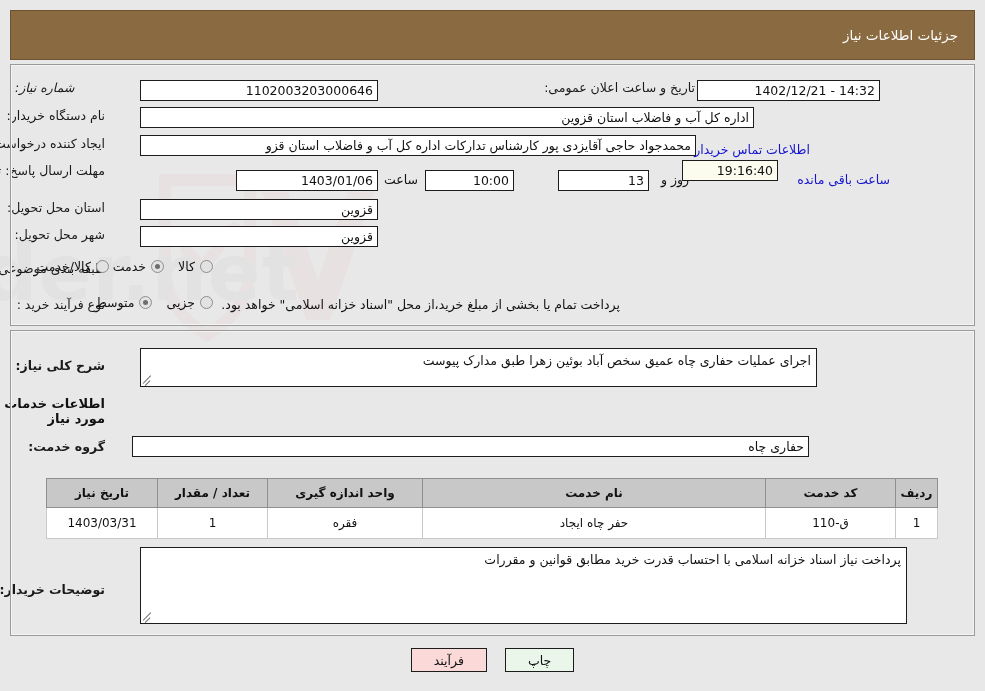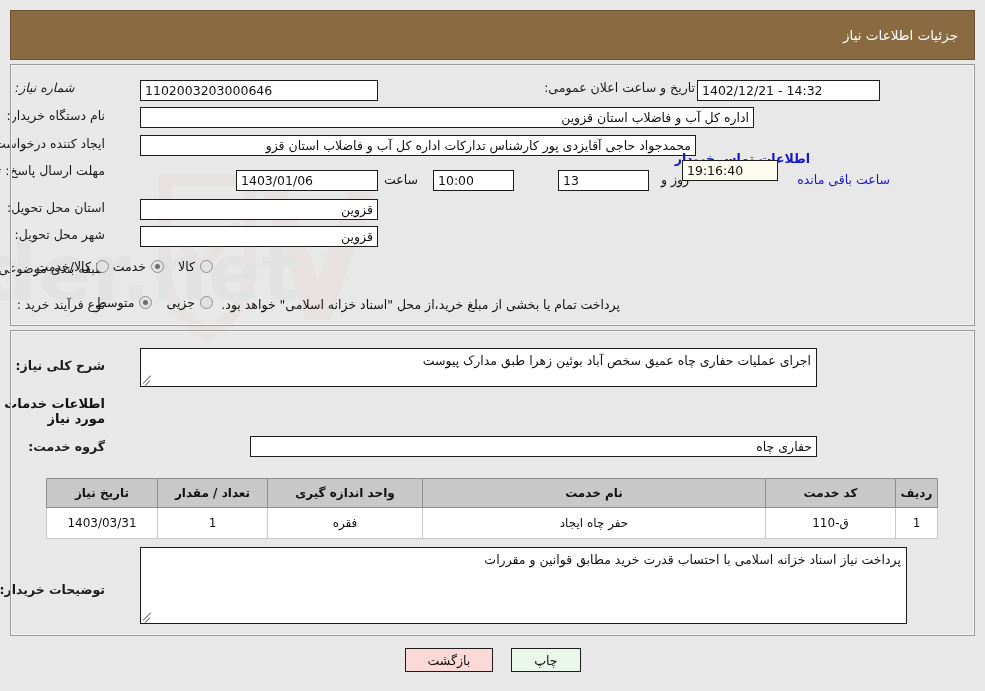--- a/index.html
+++ b/index.html
@@ -80,21 +80,21 @@
     border: 1px solid #1c1c1c;
     box-sizing: border-box;
     height: 21px;
     line-height: 19px;
     font-size: 12.5px;
     color: #111;
     padding: 0 4px;
     overflow: hidden;
     text-overflow: clip;
   }
-  .box.center { text-align: left; }
+  .box.center { text-align: right; }
   .box.right  { text-align: right; }
   .box.cream  { background: #fbfbee; }
 
   .bluetext {
     color: #1616cf;
     font-size: 12.5px;
   }
   .plaintext { font-size: 12.5px; color: #111; }
 
   
@@ -241,28 +241,28 @@
 
   <div class="row" style="top:108px; right:880px;">
     <span class="lbl">نام دستگاه خریدار:</span>
   </div>
   <div class="box right" style="position:absolute; top:107px; right:231px; width:614px; z-index:3;">اداره کل آب و فاضلاب استان قزوین</div>
 
   <div class="row" style="top:136px; right:880px;">
     <span class="lbl">ایجاد کننده درخواست:</span>
   </div>
   <div class="box right" style="position:absolute; top:135px; right:289px; width:556px; z-index:3;">محمدجواد حاجی آقایزدی پور کارشناس تدارکات اداره کل آب و فاضلاب استان قزو</div>
-  <a class="bluetext" href="#" style="position:absolute; top:151px; right:175px; z-index:3; text-decoration:none;font-weight:bold;">اطلاعات تماس خریدار</a>
+  <a class="bluetext" href="#" style="position:absolute; top:142px; right:175px; z-index:3; text-decoration:none;">اطلاعات تماس خریدار</a>
 
   <div class="row" style="top:163px; right:880px; display:block; width:120px;">
     <span class="lbl" style="display:block; line-height:16px;">مهلت ارسال پاسخ: تا تاریخ:</span>
   </div>
   <div class="box center" style="position:absolute; top:170px; right:607px; width:142px; z-index:3;">1403/01/06</div>
   <span class="plaintext" style="position:absolute; top:172px; right:567px; z-index:3;">ساعت</span>
-  <div class="box center" style="position:absolute; top:170px; right:471px; width:81px; z-index:3;">10:00</div>
+  <div class="box center" style="position:absolute; top:170px; right:471px; width:89px; z-index:3;">10:00</div>
   <div class="box center" style="position:absolute; top:170px; right:336px; width:91px; z-index:3;">13</div>
   <span class="plaintext" style="position:absolute; top:172px; right:296px; z-index:3;">روز و</span>
   <div class="box cream center" style="position:absolute; top:160px; right:207px; width:96px; z-index:3;">19:16:40</div>
   <span class="bluetext" style="position:absolute; top:172px; right:95px; z-index:3;">ساعت باقی مانده</span>
 
   <div class="row" style="top:200px; right:880px;">
     <span class="lbl">استان محل تحویل:</span>
   </div>
   <div class="box right" style="position:absolute; top:199px; right:607px; width:238px; z-index:3;">قزوین</div>
 
@@ -315,21 +315,21 @@
       <i style="width:11px; left:0; top:10px; transform:rotate(-45deg);"></i>
       <i style="width:7px; left:0; top:10px; transform:rotate(-45deg) translateY(3px);"></i>
     </span>
   </div>
 
   <div class="sec-head" style="top:396px; right:880px;">اطلاعات خدمات مورد نیاز</div>
 
   <div class="row" style="top:439px; right:880px;">
     <span class="lbl lbl-bold">گروه خدمت:</span>
   </div>
-  <div class="box right" style="position:absolute; top:436px; right:168px; width:567px; z-index:3;">حفاری چاه</div>
+  <div class="box right" style="position:absolute; top:436px; right:176px; width:677px; z-index:3;">حفاری چاه</div>
 
   <table class="tbl" style="top:478px; right:47px; width:891px;">
     <colgroup>
       <col style="width:42px">
         <col style="width:130px">
         <col style="width:343px">
       <col style="width:155px">
         <col style="width:110px">
         <col style="width:111px">
     </colgroup>
@@ -361,16 +361,16 @@
   <div class="ta" style="position:absolute; top:547px; right:78px; width:767px; height:77px; z-index:3;">
     <span>پرداخت نیاز اسناد خزانه اسلامی با احتساب قدرت خرید مطابق قوانین و مقررات</span>
     <span class="resize-grip">
       <i style="width:11px; left:0; top:10px; transform:rotate(-45deg);"></i>
       <i style="width:7px; left:0; top:10px; transform:rotate(-45deg) translateY(3px);"></i>
     </span>
   </div>
 
   <div class="btnbar">
     <button class="btn btn-print">چاپ</button>
-    <button class="btn btn-back">بازگشت</button>
+    <button class="btn btn-back">فرآیند</button>
   </div>
 
 </div>
 
 </body></html>

